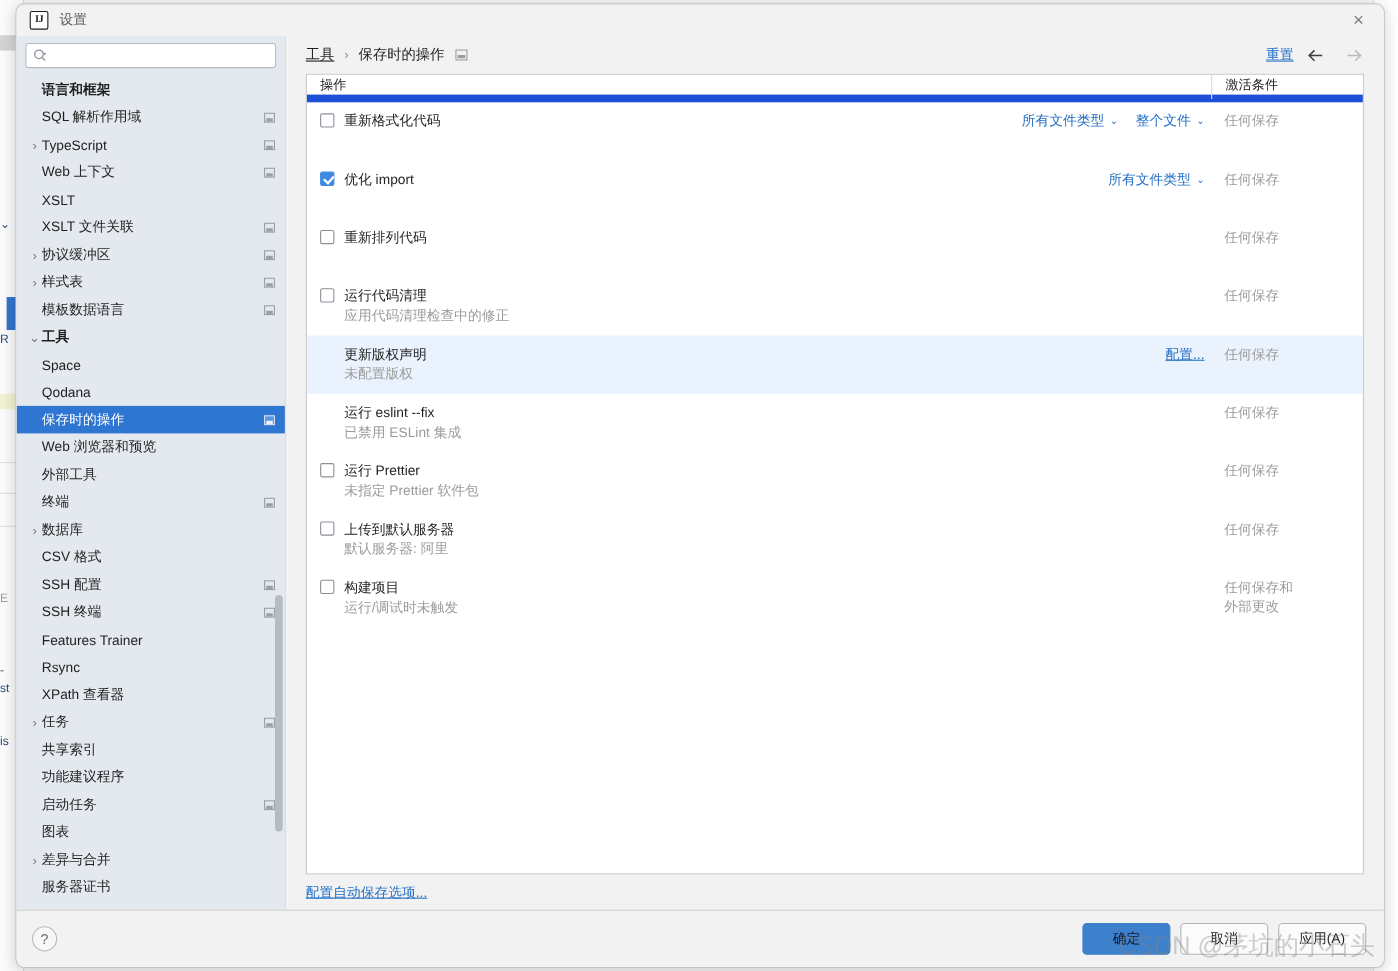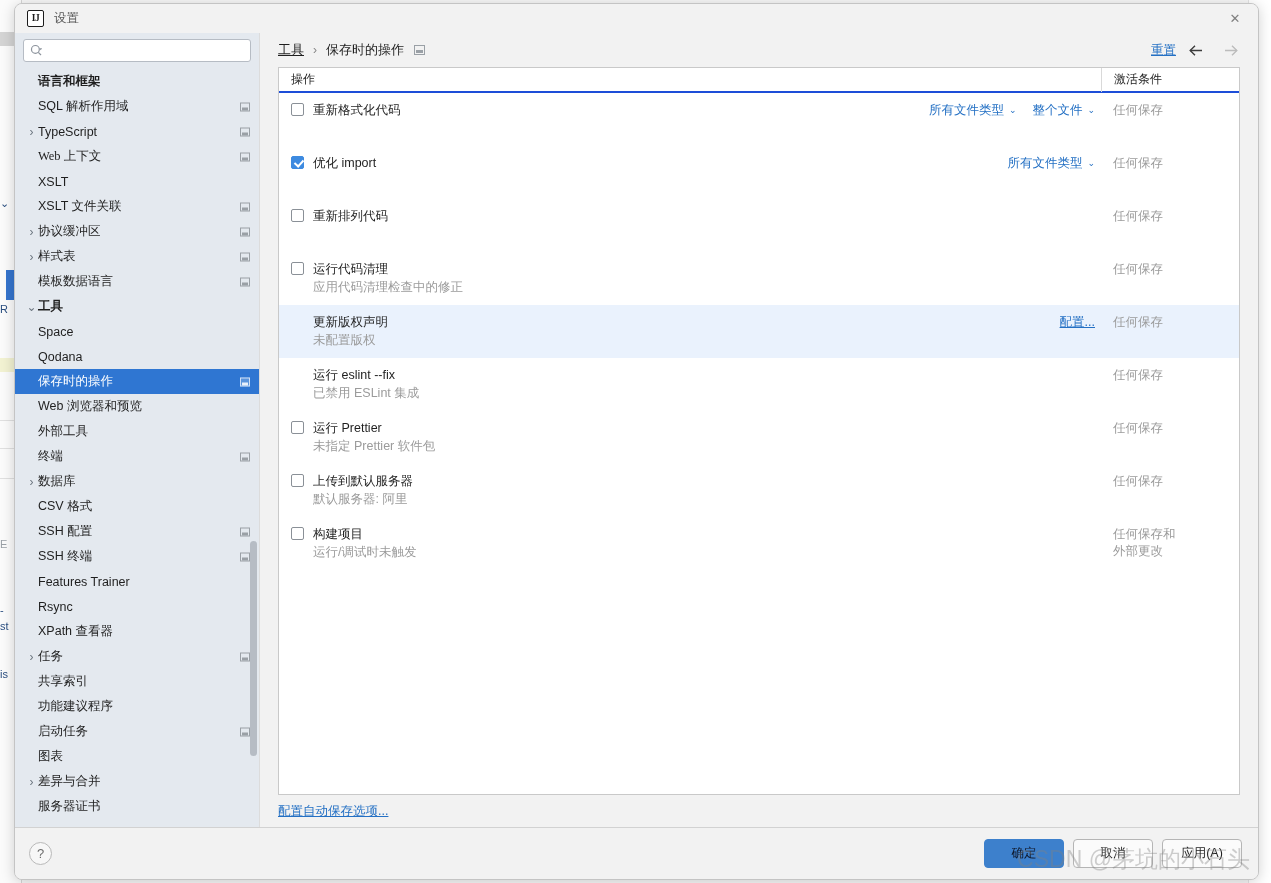--- a/index.html
+++ b/index.html
@@ -155,21 +155,21 @@
     border:1px solid #c9c9c9;
     flex:1 1 auto;
     display:flex; flex-direction:column;
     min-height:0;
     position:relative;
     overflow:hidden;
   }
   .thead {
     height:25px; flex:0 0 25px;
     display:flex; align-items:center;
-    border-bottom:2px solid #1d4ed8;
+    border-bottom:7px solid #1d4ed8;
     background:#ffffff;
   }
   .th { font-size:12px; color:#1f1f1f; padding-left:12px; }
   .th.col-action { flex:1 1 auto; }
   .th.col-cond { flex:0 0 138px; border-left:1px solid #d9d9d9; height:25px; display:flex; align-items:center; }
 
   .tbody { flex:1 1 auto; overflow:hidden; }
   .row {
     display:flex; align-items:flex-start;
     min-height:53px;
@@ -308,21 +308,21 @@
             <div class="tnode" style="padding-left: 26px;">
               <span class="arrow" style="margin-left: -16px;"></span>
               <span class="tlabel">SQL 解析作用域</span>
               <span class="badge"></span>
             </div>
             <div class="tnode" style="padding-left: 26px;">
               <span class="arrow" style="margin-left: -16px;">›</span>
               <span class="tlabel">TypeScript</span>
               <span class="badge"></span>
             </div>
-            <div class="tnode" style="padding-left: 26px; font-family: Liberation Serif, serif;">
+            <div class="tnode" style="padding-left: 26px;">
               <span class="arrow" style="margin-left: -16px;"></span>
               <span class="tlabel">Web 上下文</span>
               <span class="badge"></span>
             </div>
             <div class="tnode" style="padding-left: 26px;">
               <span class="arrow" style="margin-left: -16px;"></span>
               <span class="tlabel">XSLT</span>
             </div>
             <div class="tnode" style="padding-left: 26px;">
               <span class="arrow" style="margin-left: -16px;"></span>

